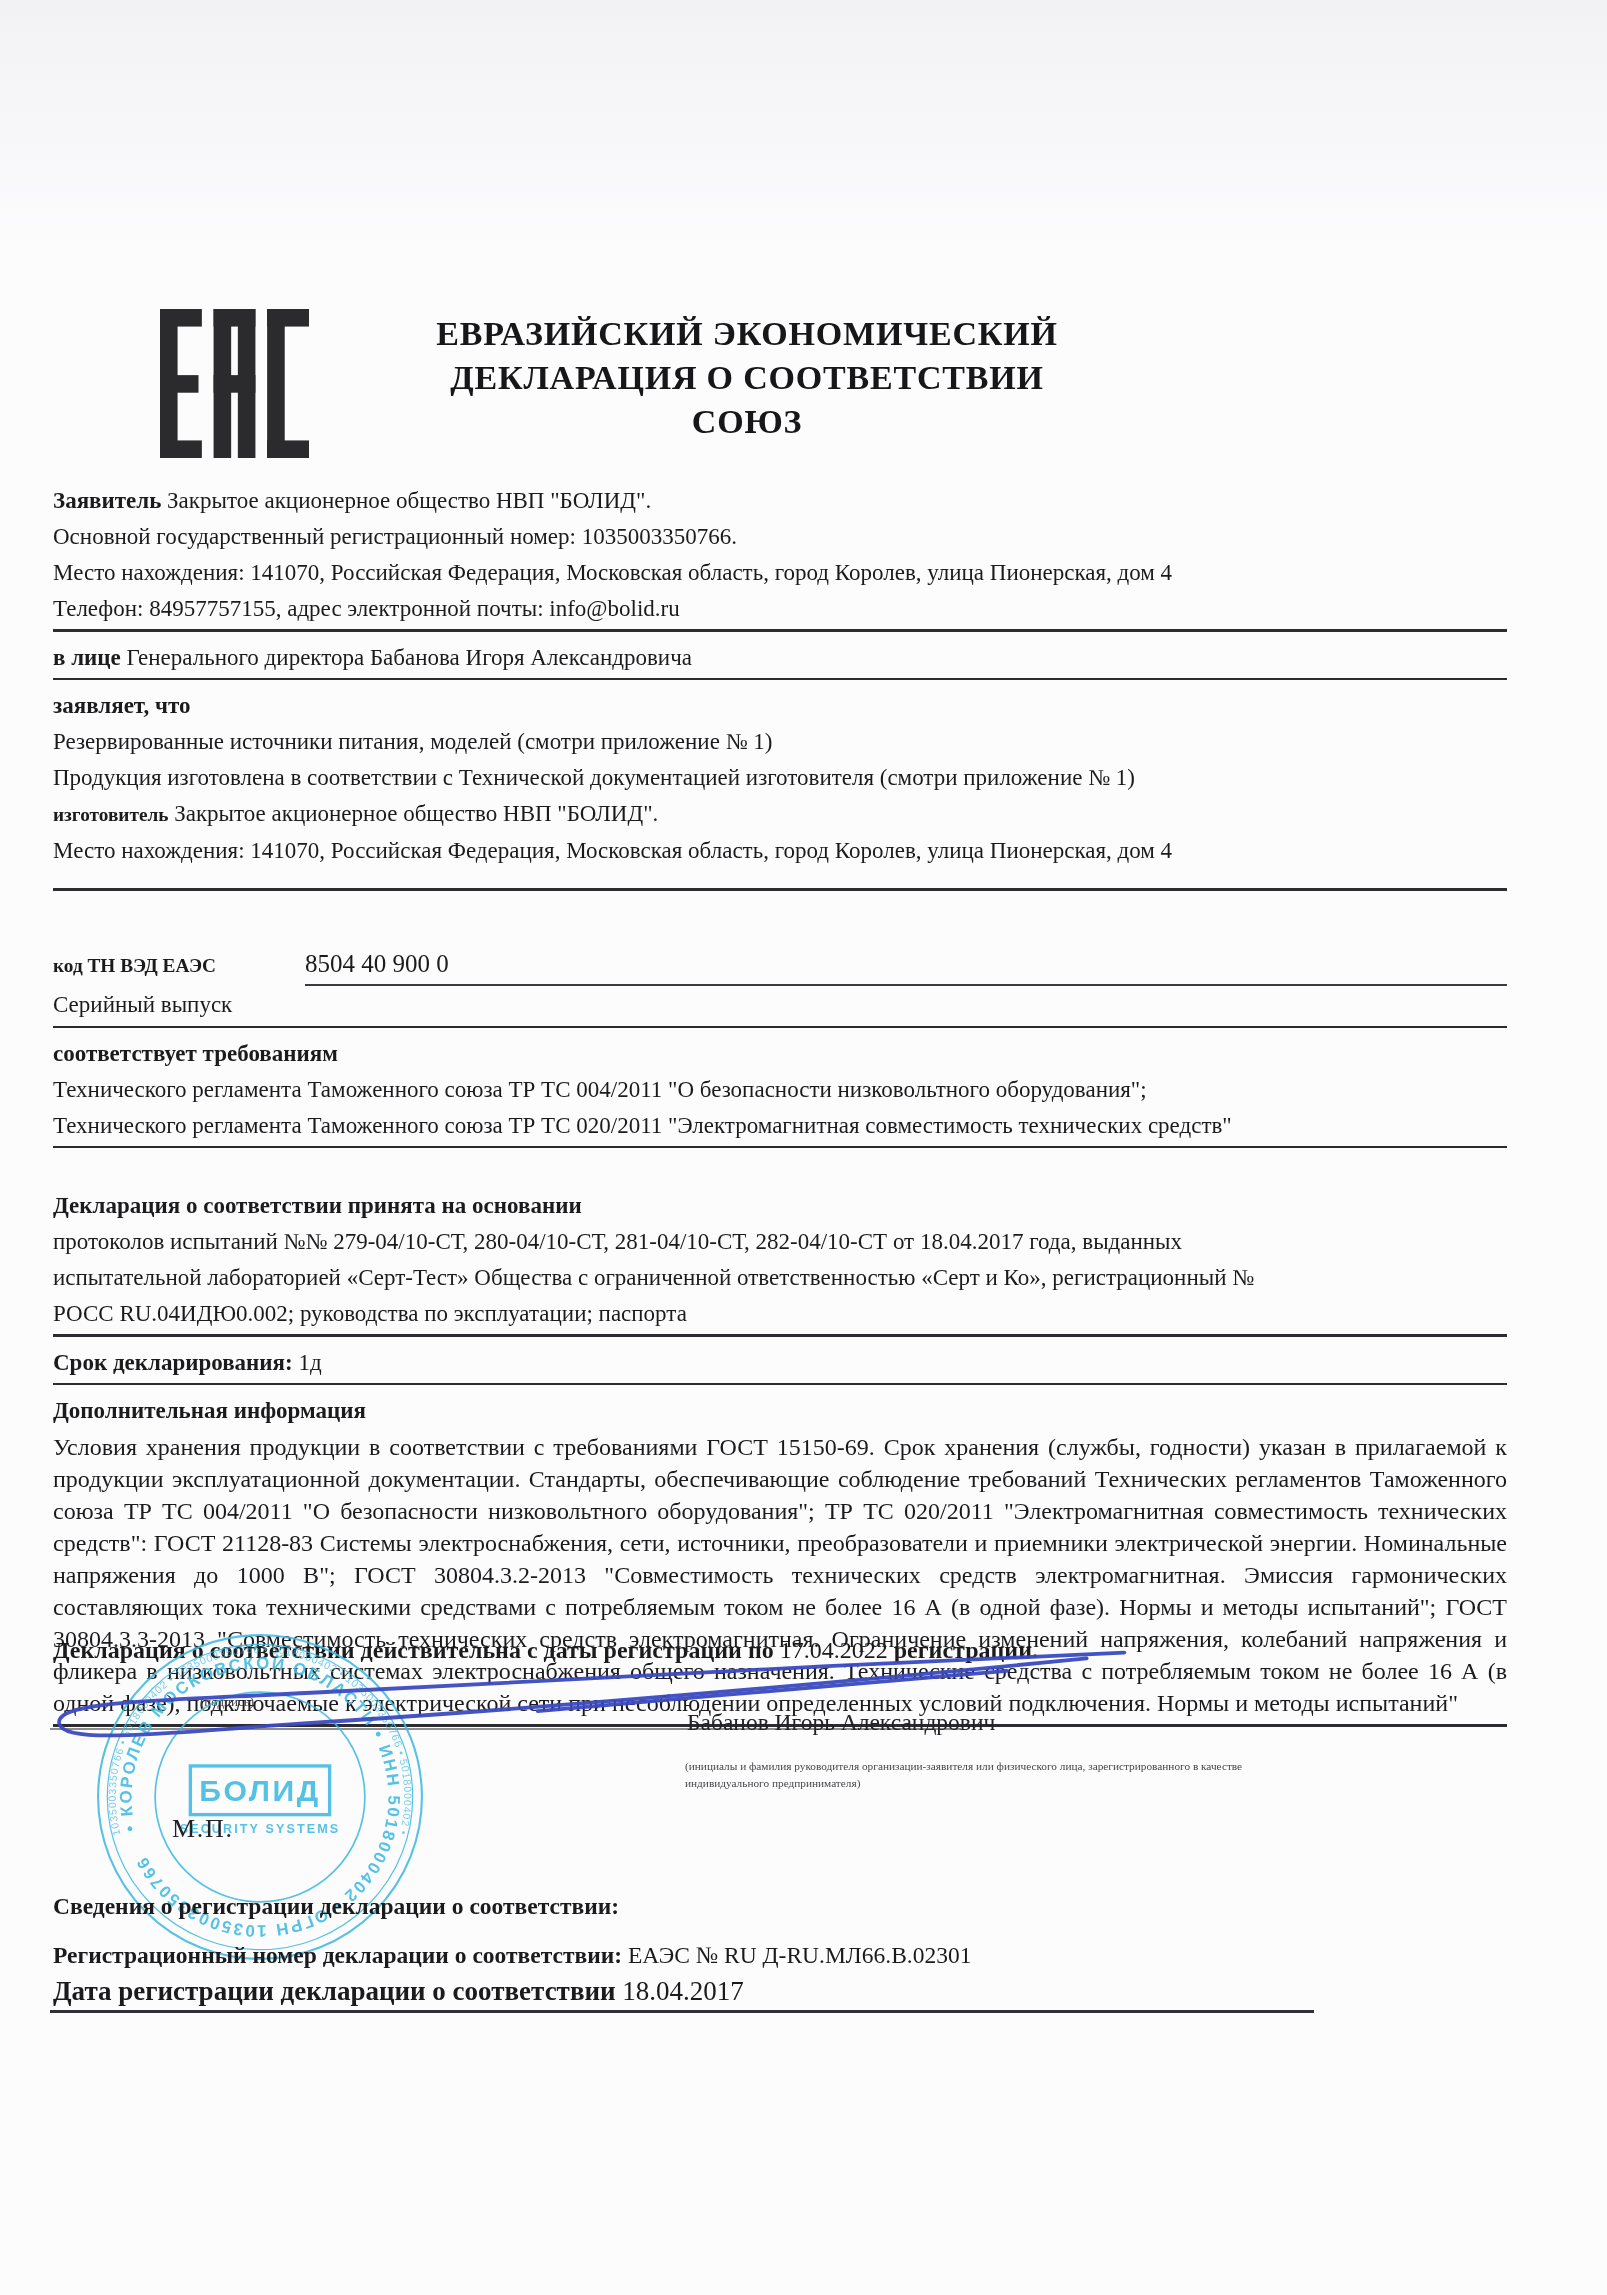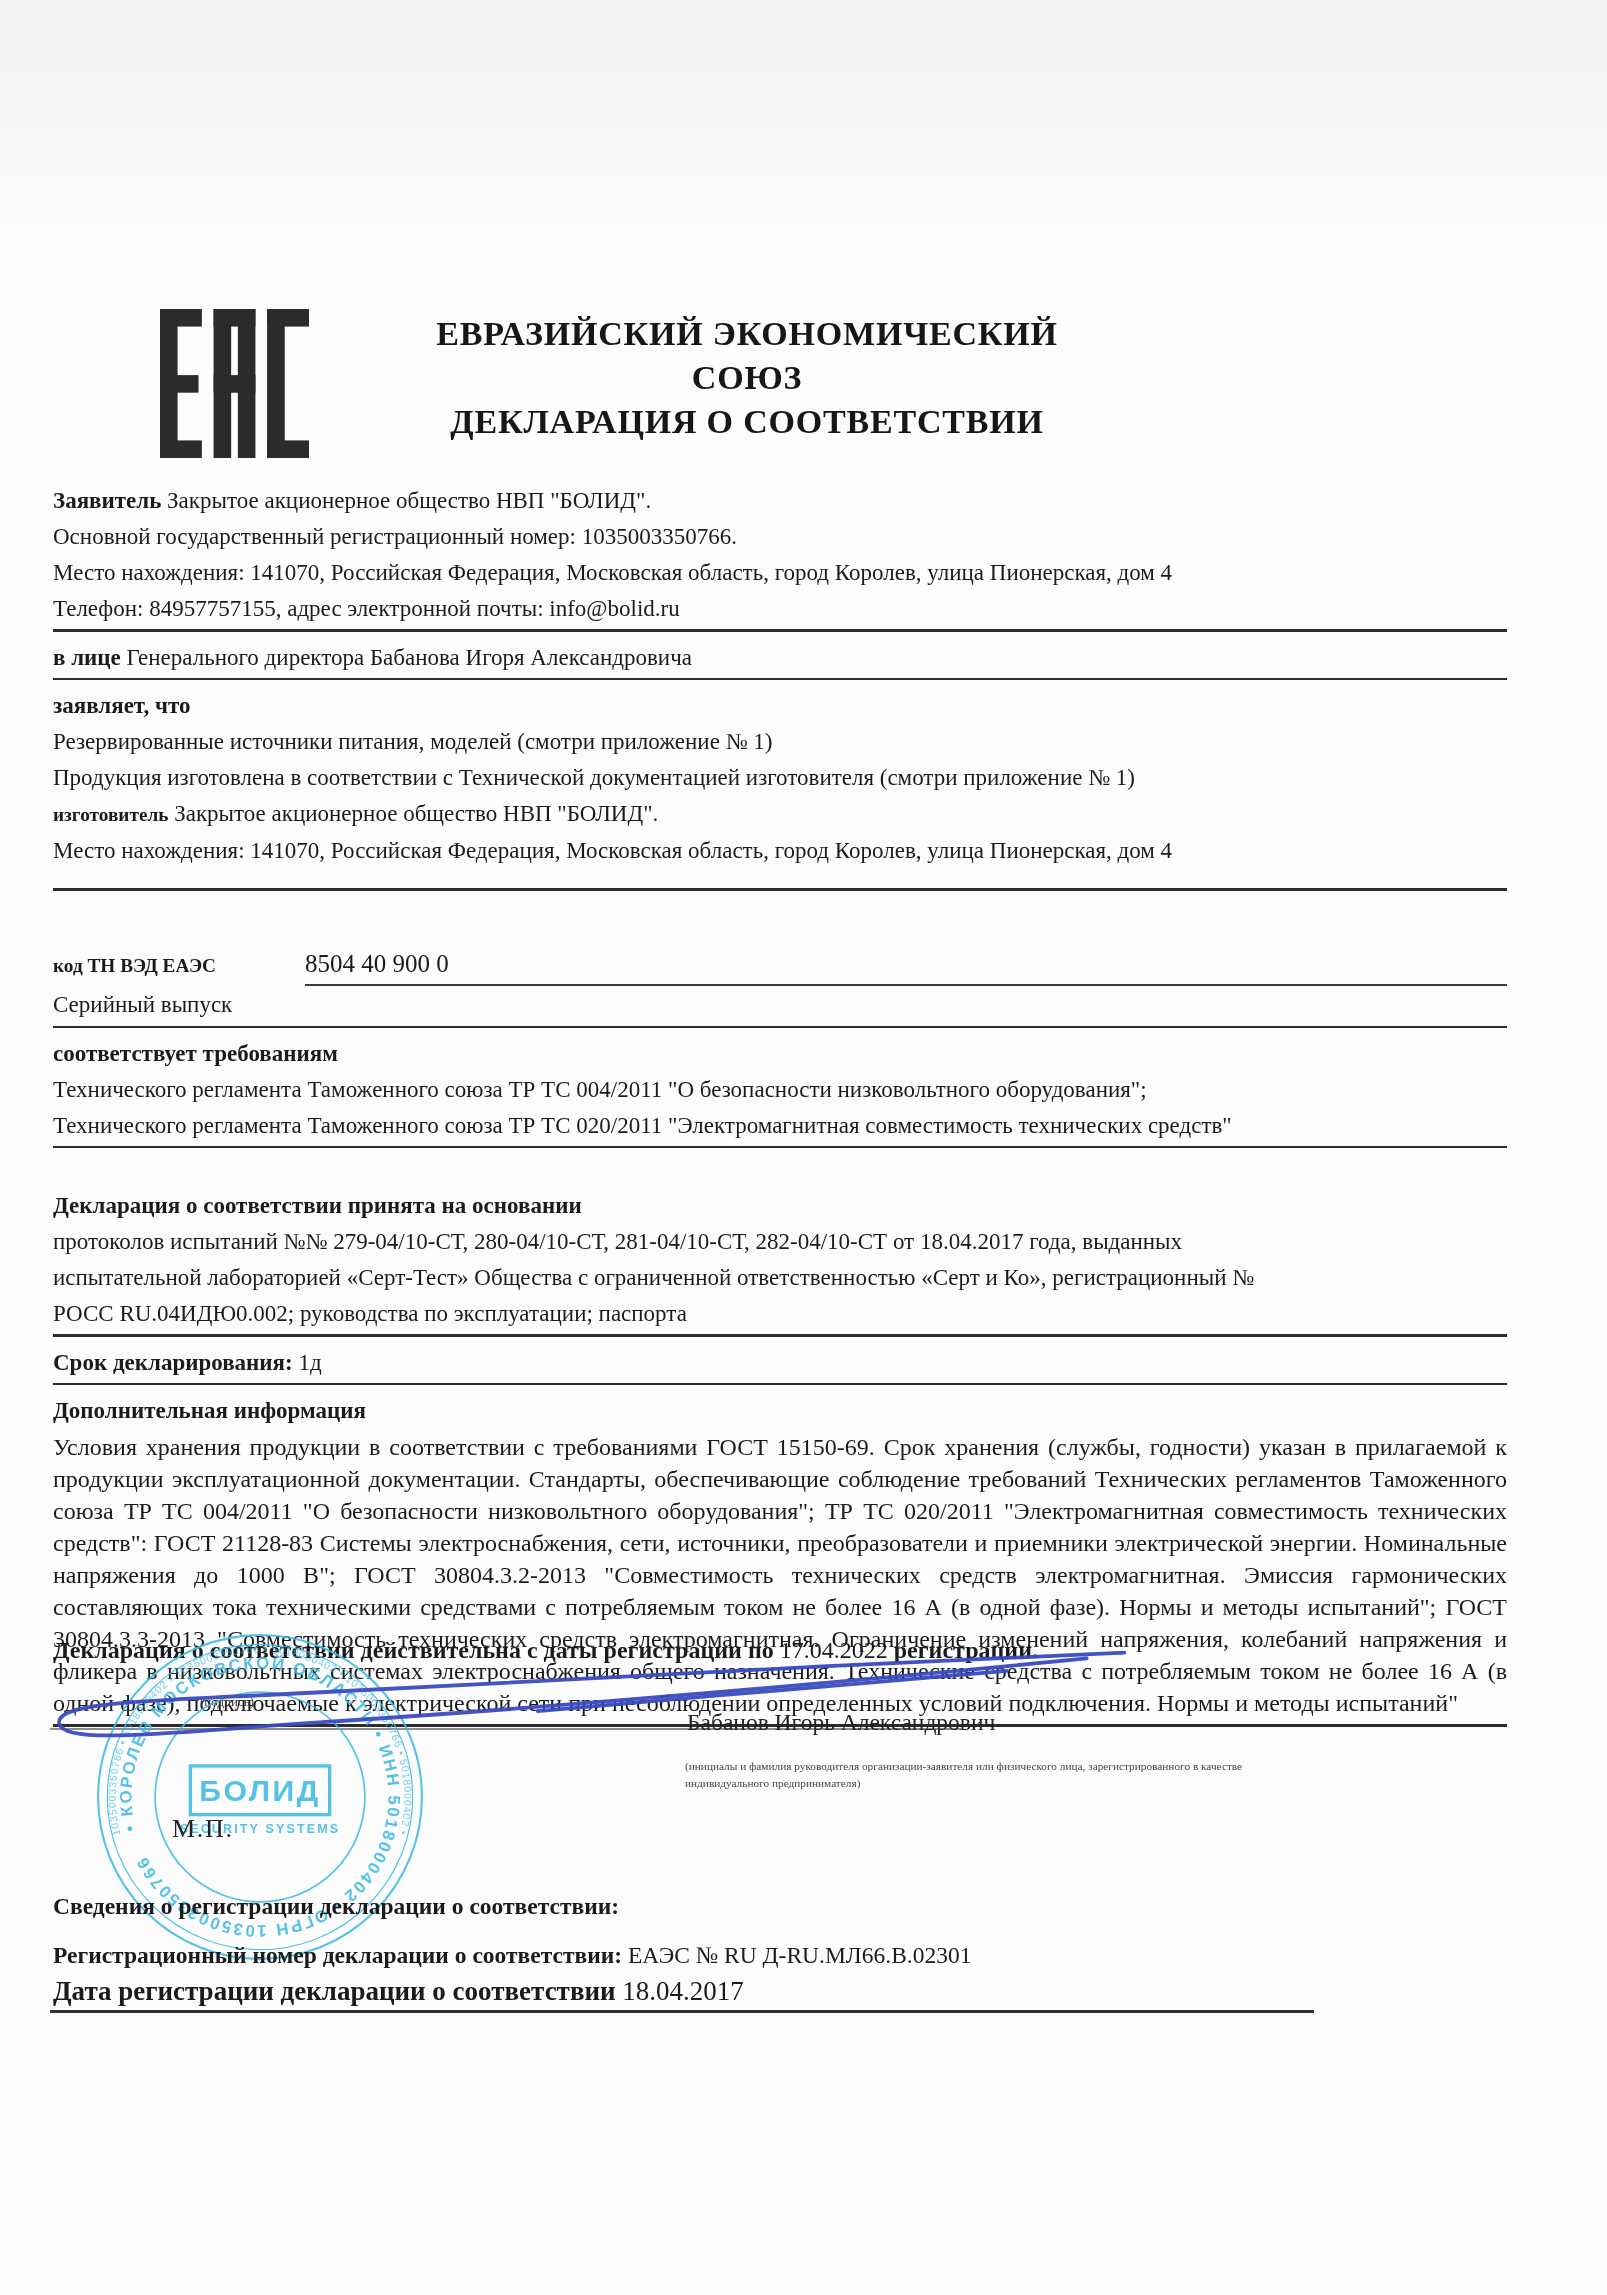--- a/index.html
+++ b/index.html
@@ -67,22 +67,22 @@
       <rect x="64" y="79" width="50" height="21"></rect>
 
       <rect x="128" y="0" width="21" height="178"></rect>
       <rect x="128" y="0" width="50" height="21"></rect>
       <rect x="128" y="157" width="50" height="21"></rect>
     </g>
   </svg>
 
   <div class="title">
     <div>ЕВРАЗИЙСКИЙ ЭКОНОМИЧЕСКИЙ</div>
+    <div>ДЕКЛАРАЦИЯ О СООТВЕТСТВИИ</div>
     <div>СОЮЗ</div>
-    <div>ДЕКЛАРАЦИЯ О СООТВЕТСТВИИ</div>
   </div>
 
   <div class="content">
 
     <p><span class="b">Заявитель</span> <span>Закрытое акционерное общество НВП "БОЛИД".</span></p>
     <p>Основной государственный регистрационный номер: 1035003350766.</p>
     <p>Место нахождения: 141070, Российская Федерация, Московская область, город Королев, улица Пионерская, дом 4</p>
     <p>Телефон: 84957757155, адрес электронной почты: info@bolid.ru</p>
 
     <div class="rule"></div>

